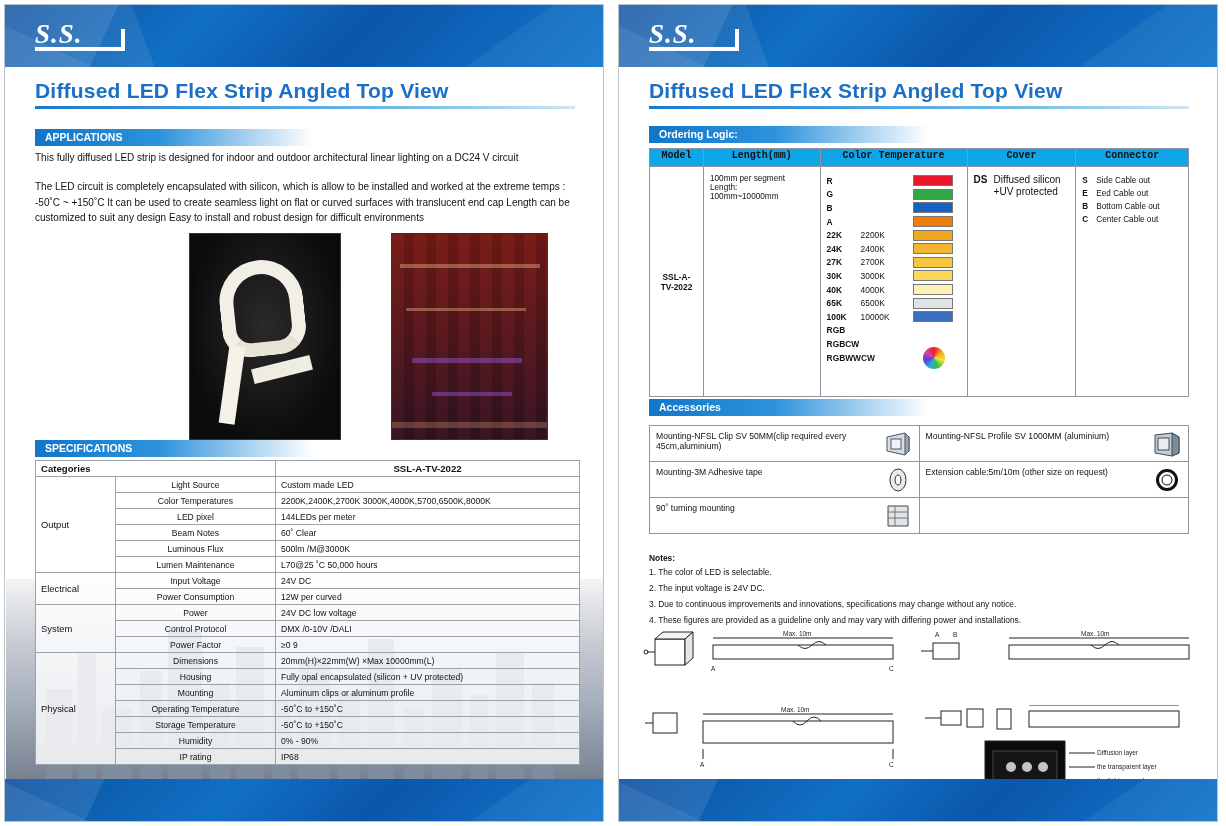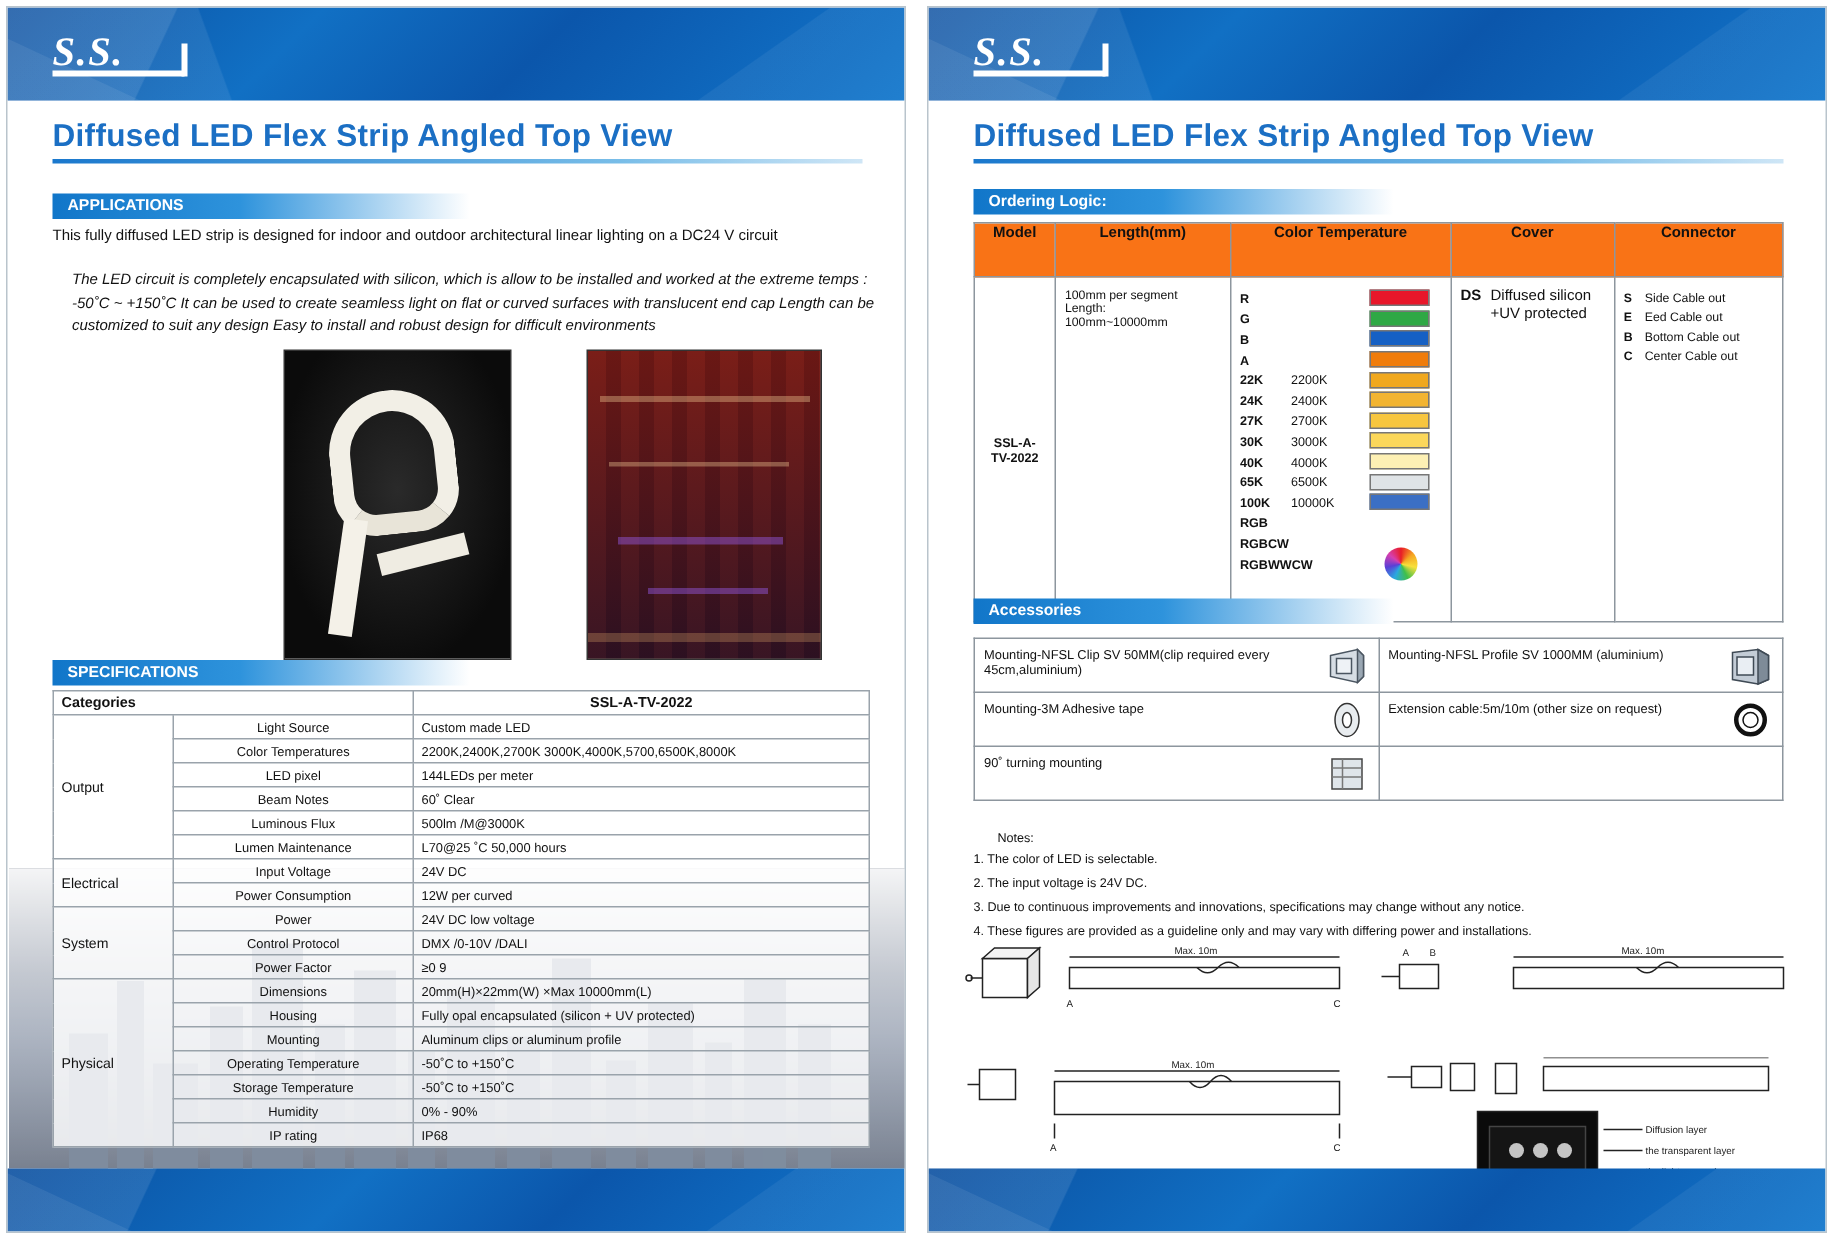--- a/index.html
+++ b/index.html
@@ -135,42 +135,42 @@
     z-index:0;
   }
   .skyline .b { position:absolute; bottom:0; background:#17304f; }
 
   
   table.order {
     position:absolute; left:30px; top:143px; width:540px;
     border-collapse:collapse; font-size:8.2px; color:#111;
   }
   table.order th, table.order td { border:1px solid #8d969e; vertical-align:top; }
-  table.order th { background:#f97316; font-size:10px; font-family:Liberation Sans, sans-serif; height:36px; }
+  table.order th { background:#0ea5e9; font-size:10px; font-family:Liberation Mono, monospace; height:18px; }
   .cell-pad { padding:7px 6px; }
 
   .ct-row { display:flex; align-items:center; height:13.6px; font-size:8.4px; }
   .ct-row .k { width:34px; font-weight:700; }
   .ct-row .v { width:60px; }
   .sw { position:absolute; right:8px; width:40px; height:11px; border:1px solid #777; }
 
   .cover-cell { font-size:10px; line-height:12px;margin-left:44px; }
 
   .conn-row { display:flex; font-size:8.2px; line-height:13px; }
   .conn-row .c1 { width:14px; font-weight:700; }
 
   
   table.acc {
     position:absolute; left:30px; top:420px; width:540px;
     border-collapse:collapse; font-size:8.6px; color:#111;
   }
   table.acc td { border:1px solid #8d969e; height:36px; padding:4px 6px; vertical-align:middle; }
   .acc-ico { float:right; width:30px; height:26px; }
 
-  .notes-title { position:absolute; left:46px; top:548px; font-size:8.4px; color:#111; }
+  .notes-title { position:absolute; left:30px; top:548px; font-size:8.4px; color:#111;font-weight:bold; }
   .note { position:absolute; left:30px; font-size:8.4px; color:#111; }
 
   .draw { position:absolute; }
   .dim { font-size:6.5px; fill:#222; }
 
   .wm {
     position:absolute; font-size:34px; color:rgba(140,150,165,0.18);
     font-weight:700; letter-spacing:2px; pointer-events:none;
   }
 </style>
@@ -185,21 +185,21 @@
     <div class="bar"></div>
     <div class="tick"></div>
   </div>
 
   <div class="doc-title">Diffused LED Flex Strip Angled Top View</div>
   <div class="title-rule"></div>
 
   <div class="sec-head" style="left:30px; top:124px; width:278px;">APPLICATIONS</div>
 
   <div class="para" style="left:30px; top:145px;">This fully diffused LED strip is designed for indoor and outdoor architectural linear lighting on a DC24 V circuit</div>
-  <div class="para" style="left:43px; top:174px;font-style:italic;">The LED circuit is completely encapsulated with silicon, which is allow to be installed and worked at the extreme temps : -50˚C ~ +150˚C  It can be used to create seamless light on flat or curved surfaces with translucent end cap  Length can be customized to suit any design  Easy to install and robust design for difficult environments</div>
+  <div class="para" style="left:30px; top:174px;">The LED circuit is completely encapsulated with silicon, which is allow to be installed and worked at the extreme temps : -50˚C ~ +150˚C  It can be used to create seamless light on flat or curved surfaces with translucent end cap  Length can be customized to suit any design  Easy to install and robust design for difficult environments</div>
 
   <div class="photo photo-1">
     <div class="loop"></div>
     <div class="tail"></div>
     <div class="tail2"></div>
   </div>
 
   <div class="photo photo-2">
     <div class="hl" style="left:8px;  top:30px;  width:140px; height:4px;"></div>
     <div class="hl" style="left:14px; top:74px;  width:120px; height:3px;"></div>

